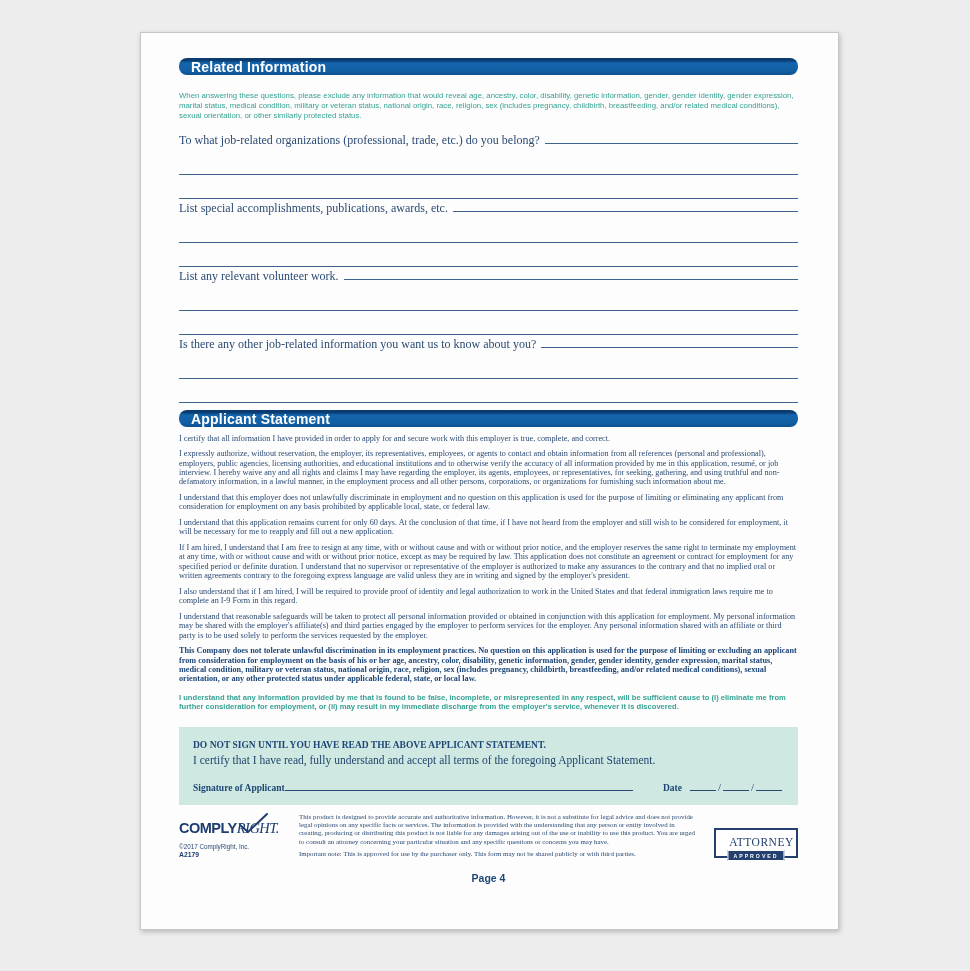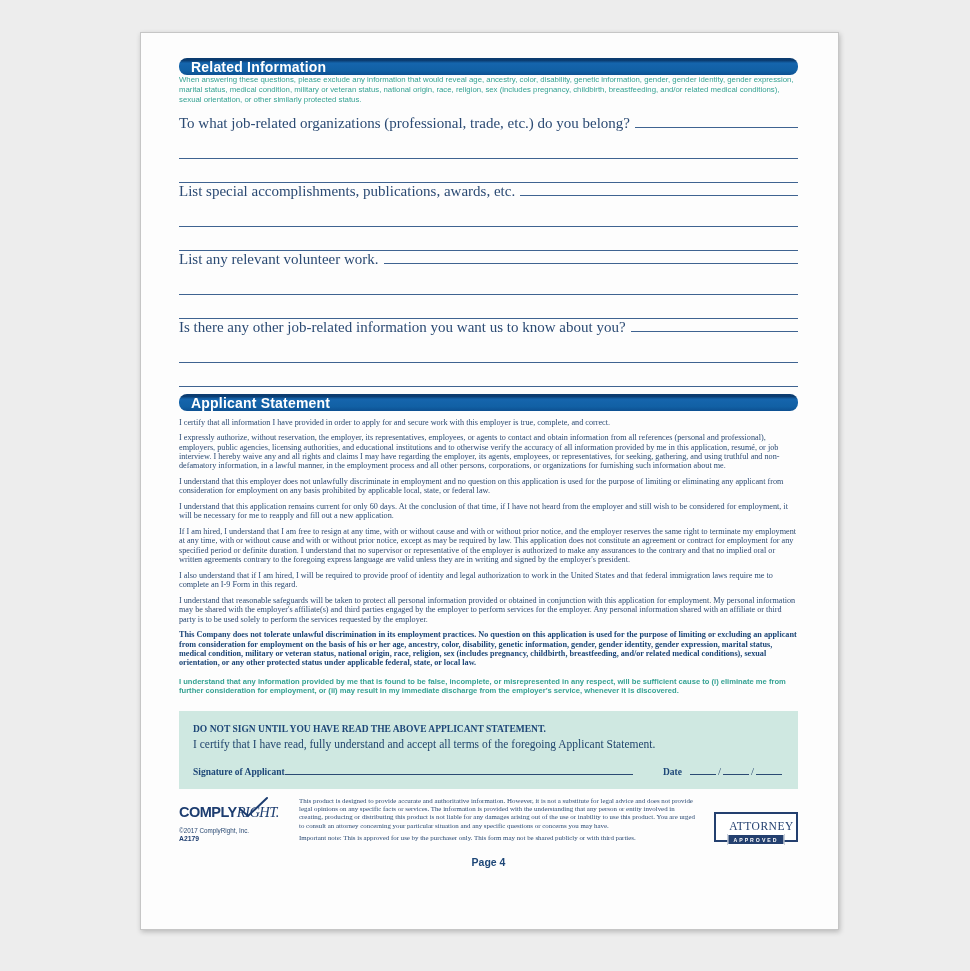--- a/index.html
+++ b/index.html
@@ -10,26 +10,26 @@
   .content { padding: 25px 40px 0 38px; }
 
   
   .section-bar { height: 17px; border-radius: 8px; margin-bottom: 0;
     background: linear-gradient(to bottom, #0b3c70 0%, #0b3c70 14%, #1565ad 30%, #1160a4 75%, #0d5091 100%);
     display: flex; align-items: center; padding-left: 12px; }
   .section-bar span { color: #ffffff; font-family: "Liberation Sans", sans-serif;
     font-weight: bold; font-size: 14px; letter-spacing: 0.2px; }
 
   
-  .intro { margin-top: 0; color: #36a293; font-family: "Liberation Sans", sans-serif;
+  .intro { margin-top: 16px; color: #36a293; font-family: "Liberation Sans", sans-serif;
     font-size: 7.8px; line-height: 10px; }
   .questions { margin-top: 10px; }
   .question { margin-bottom: 0; }
   .q-row { display: flex; align-items: baseline; height: 20px; }
-  .q-label { color: #2b4a73; font-size: 15px; white-space: nowrap; padding-right: 5px; }
+  .q-label { color: #2b4a73; font-size: 12px; white-space: nowrap; padding-right: 5px; }
   .fill { flex: 1; border-bottom: 1px solid #3f6391; height: 13px; }
   .q-line { height: 24px; border-bottom: 1px solid #3f6391; }
 
   
   .statement-bar { margin-top: 7px; }
   .statement { margin-top: 1px; }
   .statement p { margin-top: 6.5px; color: #2b4a73; font-size: 8.2px; line-height: 9.3px;
     text-align: left; }
   .statement p.bold-navy { font-weight: bold; color: #1d4677; }
   .statement p.bold-teal { font-weight: bold; color: #36a293;

